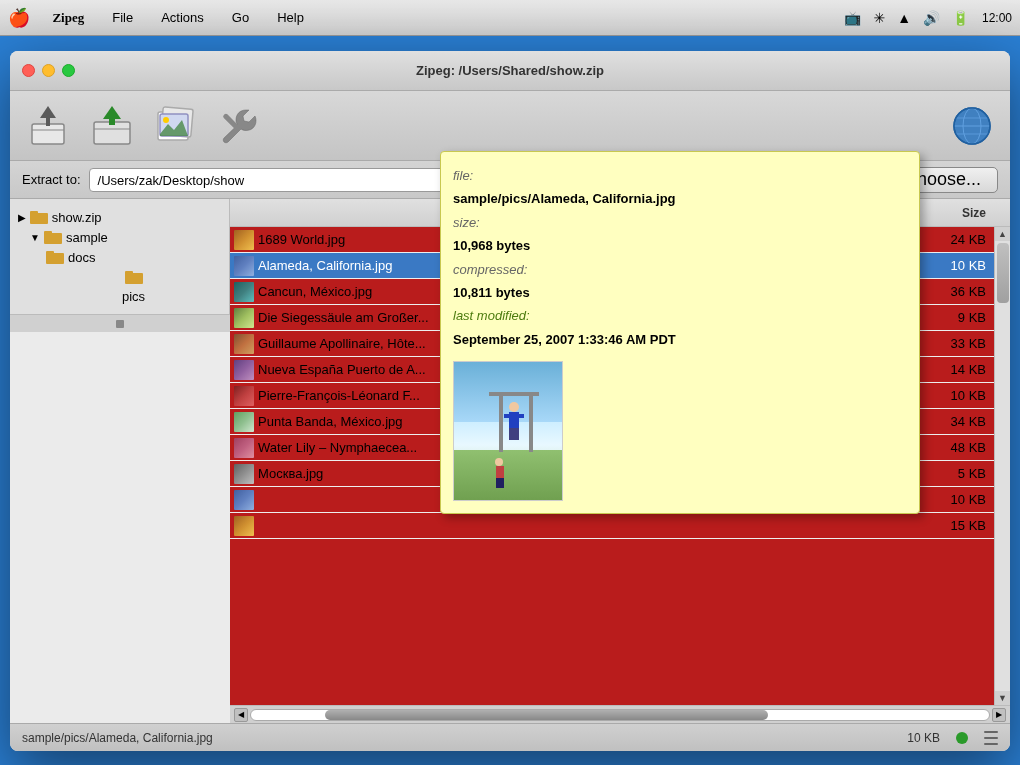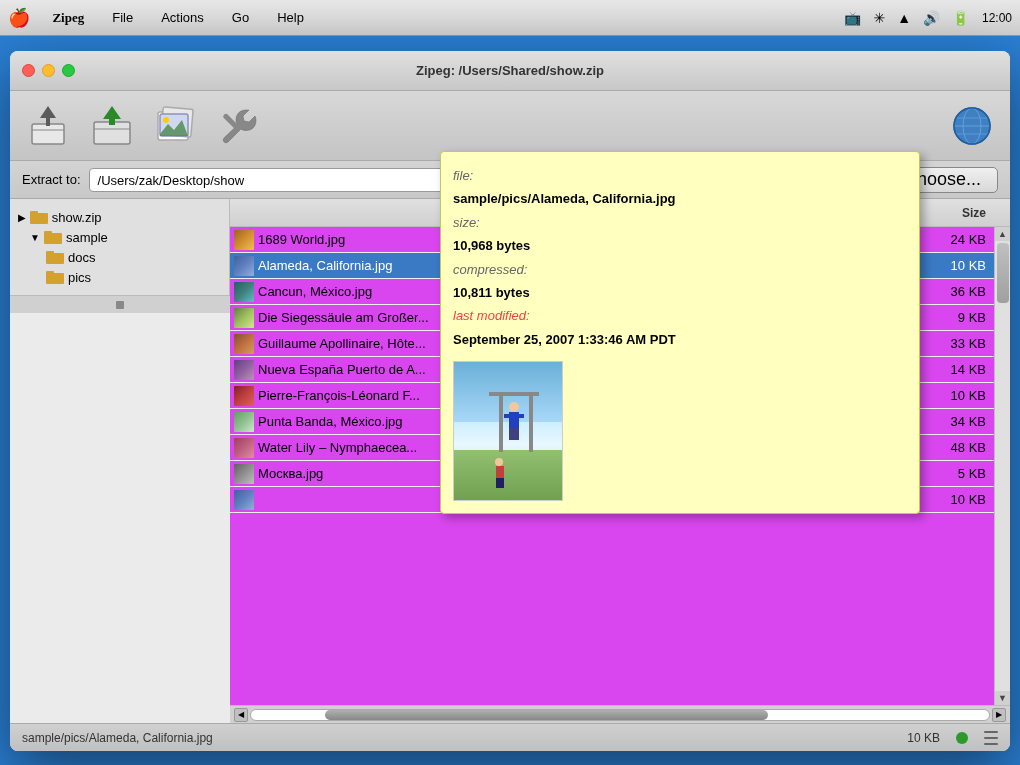--- a/index.html
+++ b/index.html
@@ -220,21 +220,21 @@
       padding: 0 8px;
       height: 100%;
       display: flex;
       align-items: center;
       justify-content: flex-end;
     }
 
     .file-list {
       flex: 1;
       overflow-y: auto;
-      background: #d946ef;
+      background: #b91c1c;
     }
     .file-row {
       display: flex;
       align-items: center;
       height: 26px;
       border-bottom: 1px solid #eee;
       cursor: default;
       font-size: 13px;
     }
     .file-row.selected { background: #3a79c4; color: #fff; }
@@ -545,21 +545,21 @@
           </div>
 
           <div class="tree-item" style="padding-left:36px;">
             <svg width="18" height="16" viewBox="0 0 18 16">
               <rect x="0" y="4" width="18" height="11" rx="1" fill="#d4a030"></rect>
               <rect x="0" y="2" width="8" height="4" rx="1" fill="#d4a030"></rect>
             </svg>
             <span>docs</span>
           </div>
 
-          <div class="tree-item" style="padding-left:36px;">
+          <div class="tree-item" style="padding-left:36px;flex-direction:column;">
             <svg width="18" height="16" viewBox="0 0 18 16">
               <rect x="0" y="4" width="18" height="11" rx="1" fill="#d4a030"></rect>
               <rect x="0" y="2" width="8" height="4" rx="1" fill="#d4a030"></rect>
             </svg>
             <span>pics</span>
           </div>
         </div>
         <div class="sidebar-bottom">
           <div class="sidebar-scroll-indicator"></div>
         </div>
@@ -635,20 +635,25 @@
               <span class="file-name">Москва.jpg</span>
               <span class="file-size">5 KB</span>
             </div>
 
             <div class="file-row">
               <div class="thumb blue" style="margin: 0 4px; flex-shrink:0;"></div>
               <span class="file-name"></span>
               <span class="file-size">10 KB</span>
             </div>
 
+            <div class="file-row">
+              <div class="thumb orange" style="margin: 0 4px; flex-shrink:0;"></div>
+              <span class="file-name"></span>
+              <span class="file-size">15 KB</span>
+            </div>
 
 
           </div>
 
           <div class="right-scroll">
             <div class="right-scroll-arrow">▲</div>
             <div class="right-scroll-track">
               <div style="width:12px; height:60px; background: linear-gradient(to bottom, #c0c0c0, #a0a0a0); margin:2px auto; border-radius:4px;"></div>
             </div>
             <div class="right-scroll-arrow">▼</div>
@@ -678,21 +683,21 @@
     </div>
 
     <div class="tooltip-popup">
       <div style="line-height:1.8;">
         <span class="tt-label" style="font-style:italic; color:#666;">file:</span><br>
         <span class="tt-value" style="font-weight:bold;">sample/pics/Alameda, California.jpg</span><br>
         <span class="tt-label" style="font-style:italic; color:#666;">size:</span><br>
         <span class="tt-value" style="font-weight:bold;">10,968 bytes</span><br>
         <span class="tt-label" style="font-style:italic; color:#666;">compressed:</span><br>
         <span class="tt-value" style="font-weight:bold;">10,811 bytes</span><br>
-        <span class="tt-label" style="font-style:italic; color:#ef4444;">last modified:</span><br>
+        <span class="tt-label" style="font-style:italic; color:#4d7c0f;">last modified:</span><br>
         <span class="tt-value" style="font-weight:bold;">September 25, 2007 1:33:46 AM PDT</span>
       </div>
 
       <div class="tooltip-image" style="margin-top:10px; width:110px; height:140px; background: linear-gradient(180deg, #a8d8f0 0%, #c8ecff 40%, #e8f8ff 60%, #d0e8d0 80%, #b8d8b8 100%); border:1px solid #ccc; position:relative; overflow:hidden;">
 
         <div style="position:absolute; top:0; left:0; right:0; height:60px; background: linear-gradient(180deg, #6ab0d8, #a8d8f8);"></div>
         <div style="position:absolute; bottom:0; left:0; right:0; height:50px; background: linear-gradient(180deg, #90c070, #70a050);"></div>
 
         <svg style="position:absolute; top:10px; left:15px;" width="80" height="120" viewBox="0 0 80 120">
 

